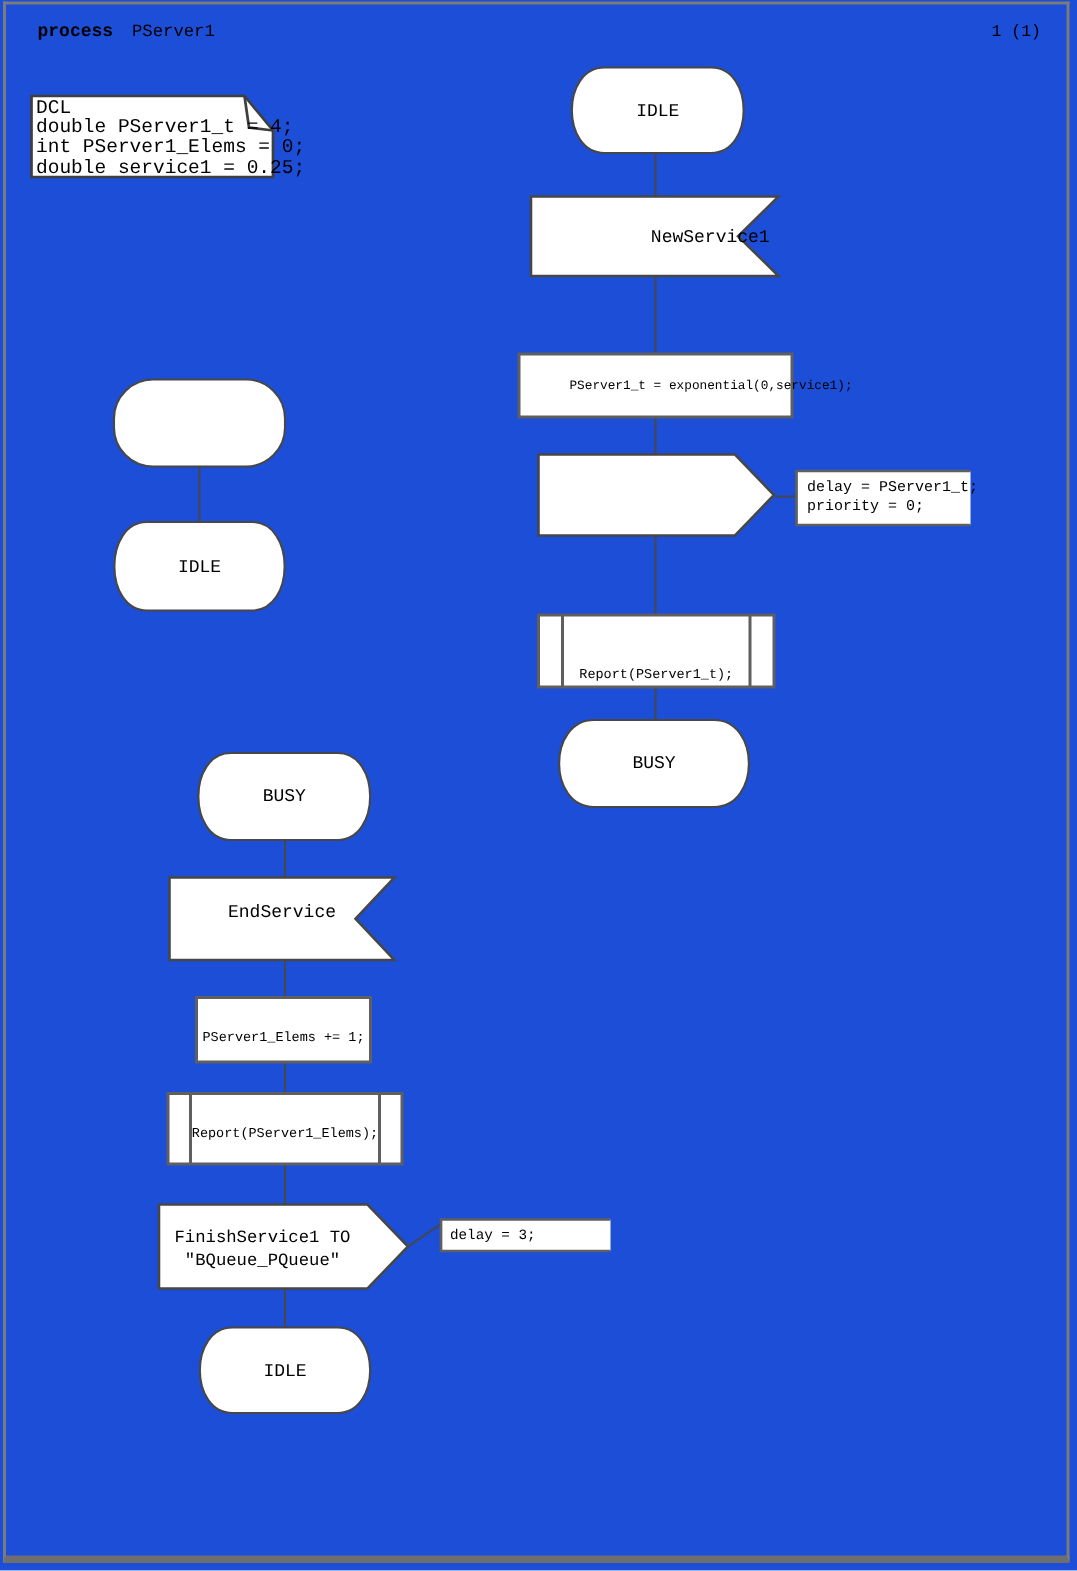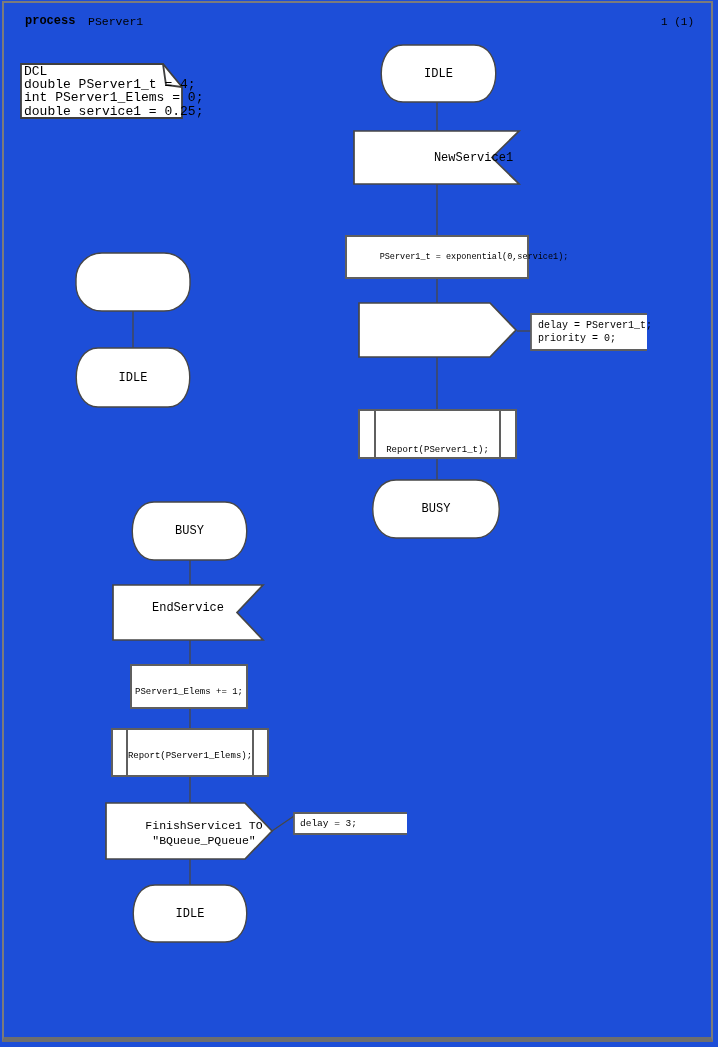--- a/index.html
+++ b/index.html
@@ -117,16 +117,16 @@
   <div class="lbl lbl-io" style="left:354px;top:131px;width:165px;height:53px;padding-left:37px;">NewService1</div>
   <div class="lbl lbl-task" style="left:346px;top:236px;width:182px;height:42px;padding-left:37px;">PServer1_t = exponential(0,service1);</div>
   <div class="lbl-comment" style="left:538px;top:314px;width:106px;height:36px;"><div>delay = PServer1_t;</div><div>priority = 0;</div></div>
   <div class="lbl lbl-proc" style="left:359px;top:426px;width:157px;height:48px;">Report(PServer1_t);</div>
   <div class="lbl lbl-state" style="left:372px;top:480px;width:128px;height:58px;">BUSY</div>
 
   <div class="lbl lbl-state" style="left:132px;top:502px;width:115px;height:58px;">BUSY</div>
   <div class="lbl lbl-io" style="left:113px;top:585px;width:150px;height:46px;">EndService</div>
   <div class="lbl lbl-proc" style="left:131px;top:665px;width:116px;height:54px;">PServer1_Elems += 1;</div>
   <div class="lbl lbl-proc" style="left:112px;top:729px;width:156px;height:54px;">Report(PServer1_Elems);</div>
-  <div class="lbl lbl-out2" style="left:121px;top:803px;width:166px;height:60px;display:flex;align-items:center;justify-content:center;position:absolute;text-align:center;white-space:pre;pointer-events:none;"><div>FinishService1 TO</div><div>"BQueue_PQueue"</div></div>
+  <div class="lbl lbl-out2" style="left:92px;top:803px;width:166px;height:60px;display:flex;align-items:center;justify-content:center;position:absolute;text-align:center;white-space:pre;pointer-events:none;"><div>FinishService1 TO</div><div>"BQueue_PQueue"</div></div>
   <div class="lbl-comment" style="left:300px;top:813px;width:105px;height:21px;font-size:9.5px;"><div>delay = 3;</div></div>
   <div class="lbl lbl-state" style="left:133px;top:885px;width:114px;height:57px;">IDLE</div>
 </div>
 
 </body></html>

